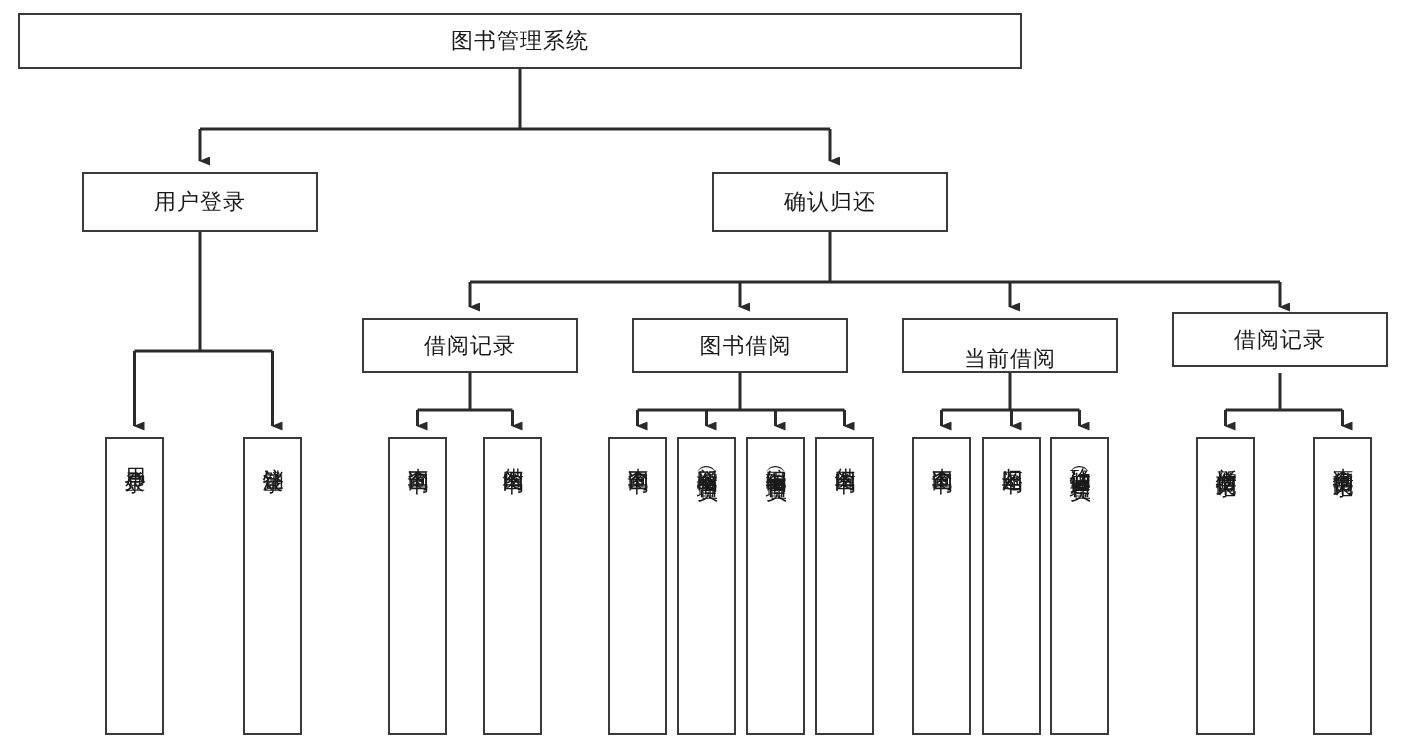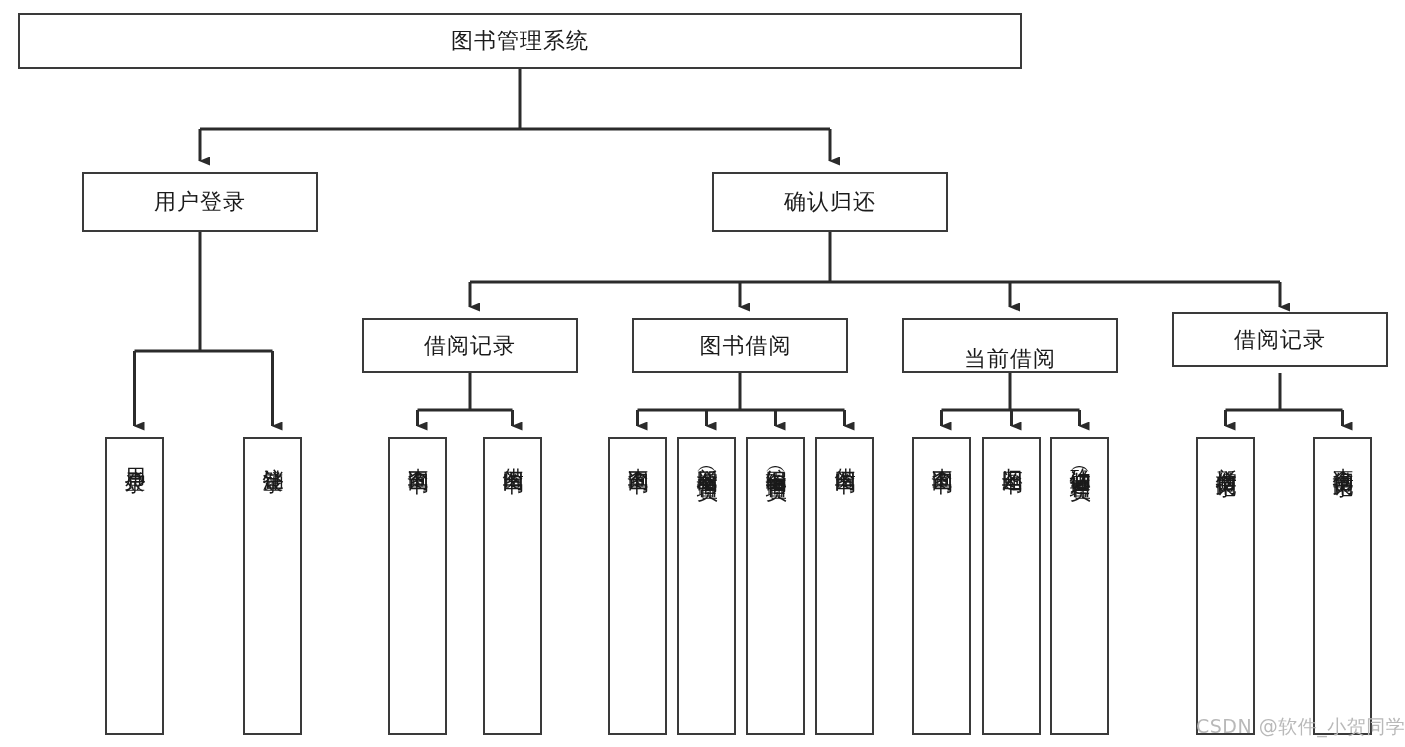--- a/index.html
+++ b/index.html
@@ -170,15 +170,14 @@
         <span class="label">确认归还（管理员）</span>
       </div>
       <div class="node v" style="left: 1196px; top: 437px; width: 59px; height: 298px;">
         <span class="label">新增借阅记录</span>
       </div>
       <div class="node v" style="left: 1313px; top: 437px; width: 59px; height: 298px;">
         <span class="label">查询借阅记录</span>
       </div>
     </div>
 
-  <div class="watermark" style="left:1196px; top:714px;">CSDN @软件_小贺同学</div>
 
 </div>
 
 </body></html>

